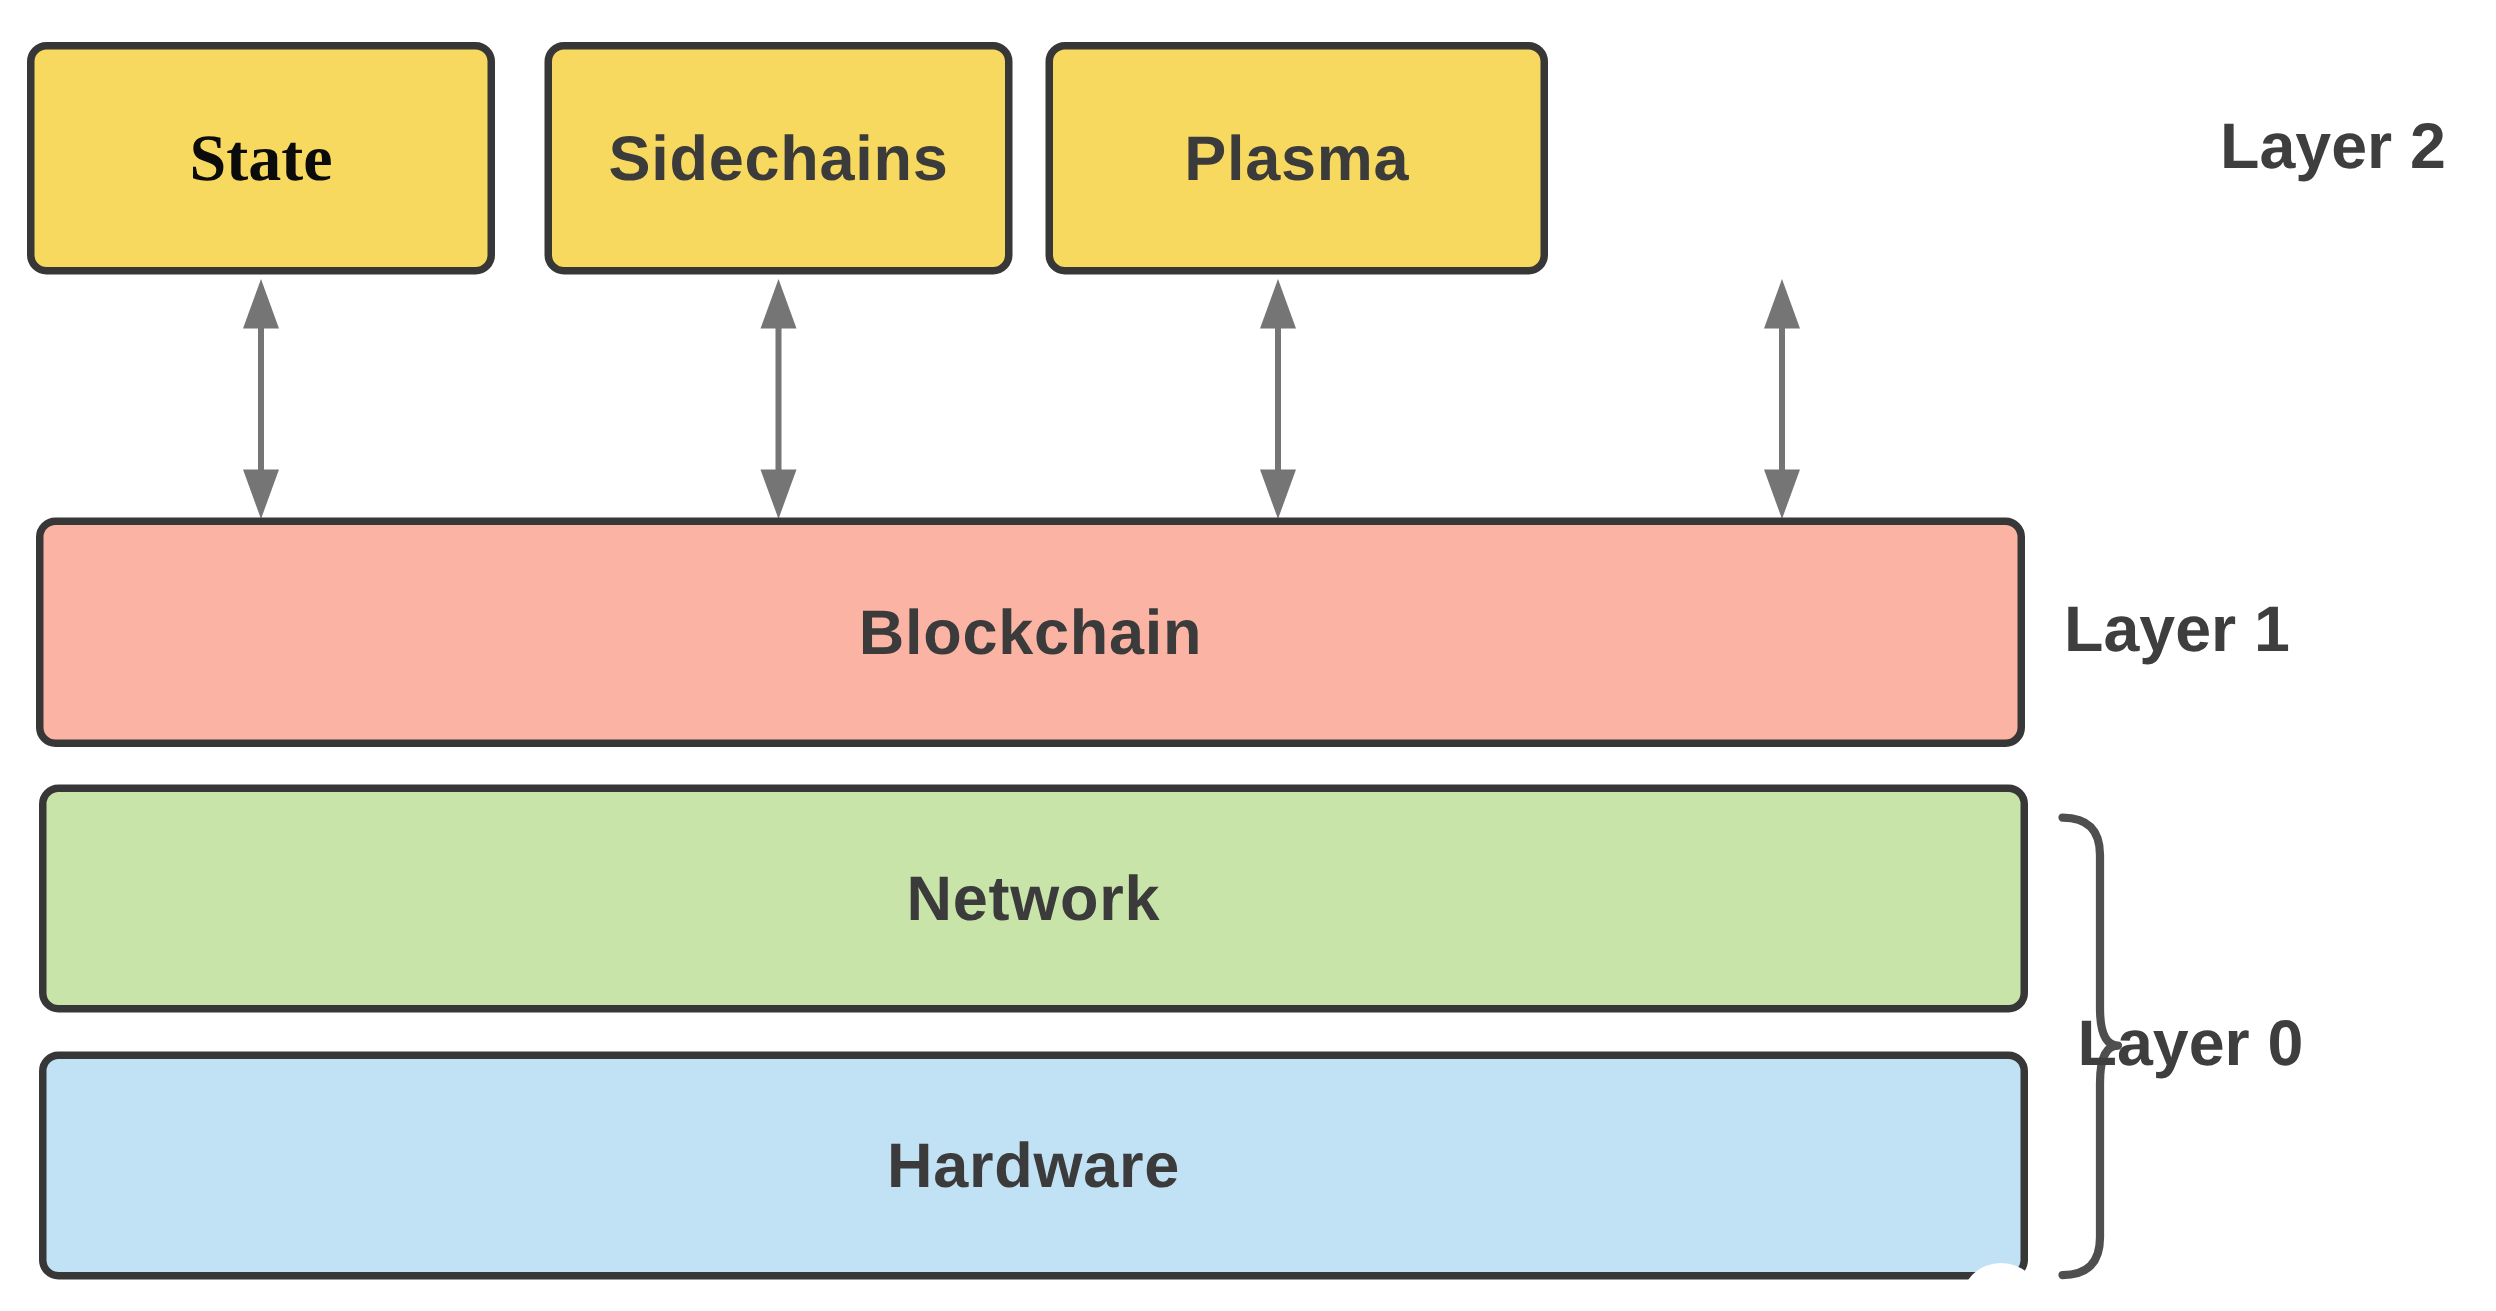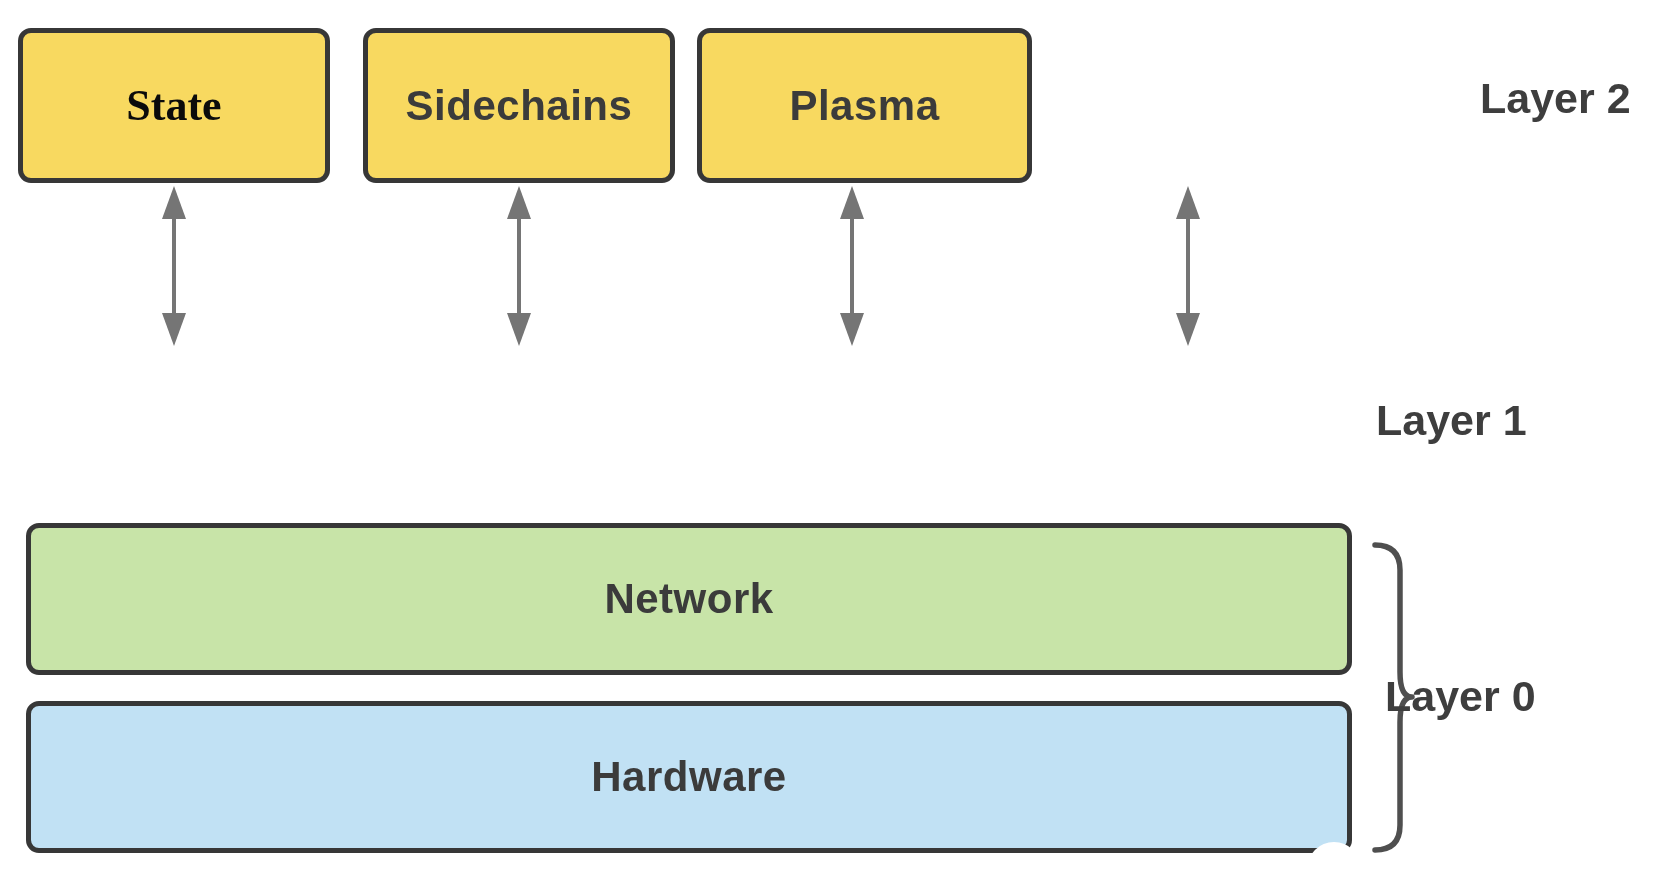--- a/index.html
+++ b/index.html
@@ -118,20 +118,23 @@
     <div class="head-up"></div>
     <div class="shaft"></div>
     <div class="head-down"></div>
   </div>
   <div class="arrow" style="left:1175px;">
     <div class="head-up"></div>
     <div class="shaft"></div>
     <div class="head-down"></div>
   </div>
 
+  <div class="box l1-box">
+    <span class="lbl">Blockchain</span>
+  </div>
 
   <div class="box hw-box">
     <span class="lbl">Hardware</span>
   </div>
 
   <div class="box net-box">
     <span class="lbl">Network</span>
   </div>
 
   <svg class="brace-svg" width="60" height="320" viewBox="0 0 60 320">

